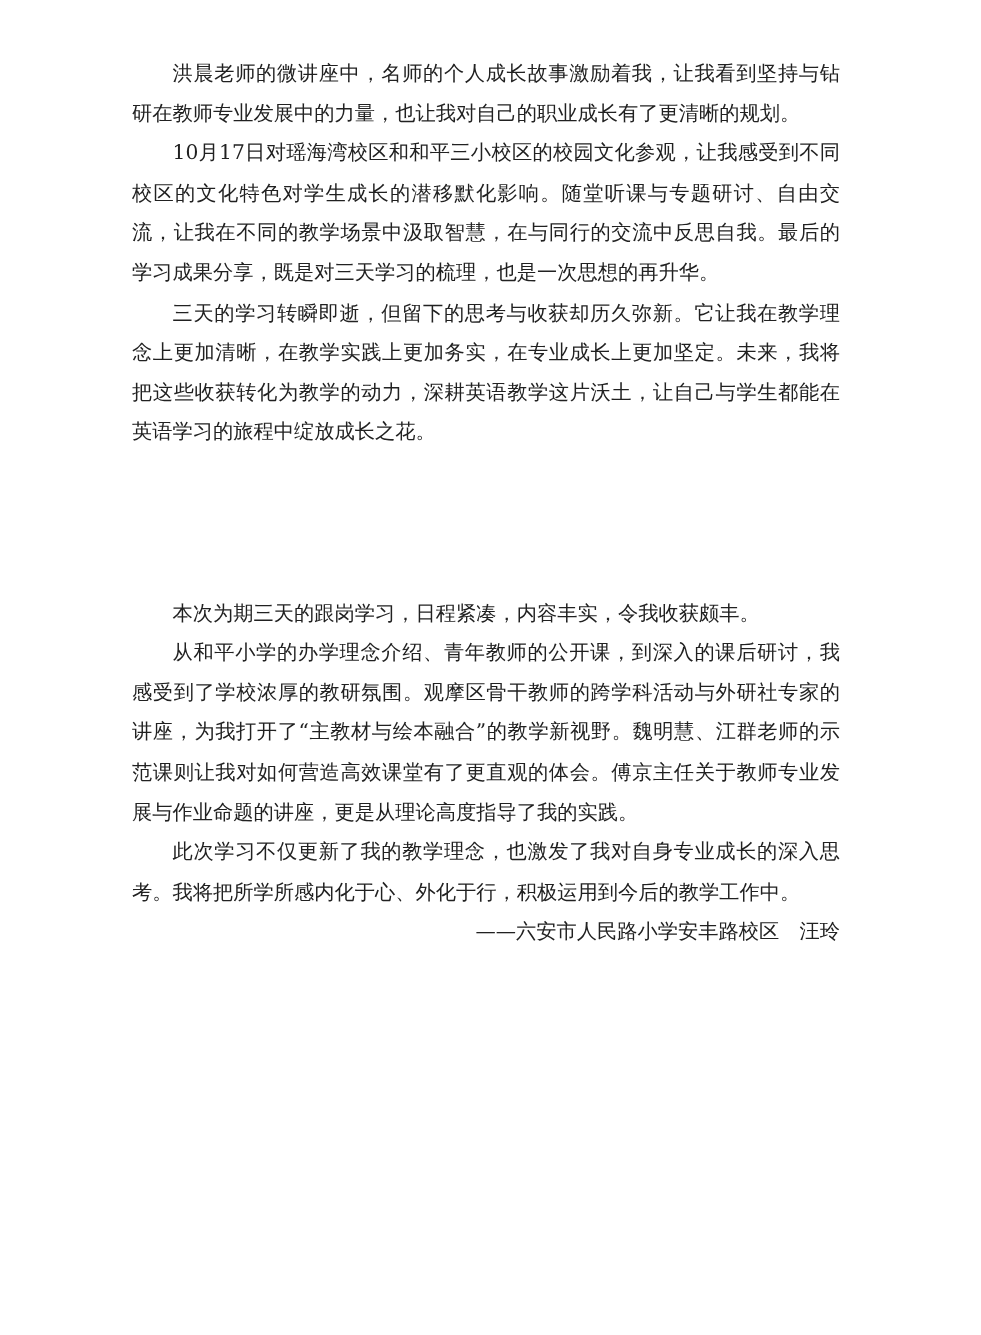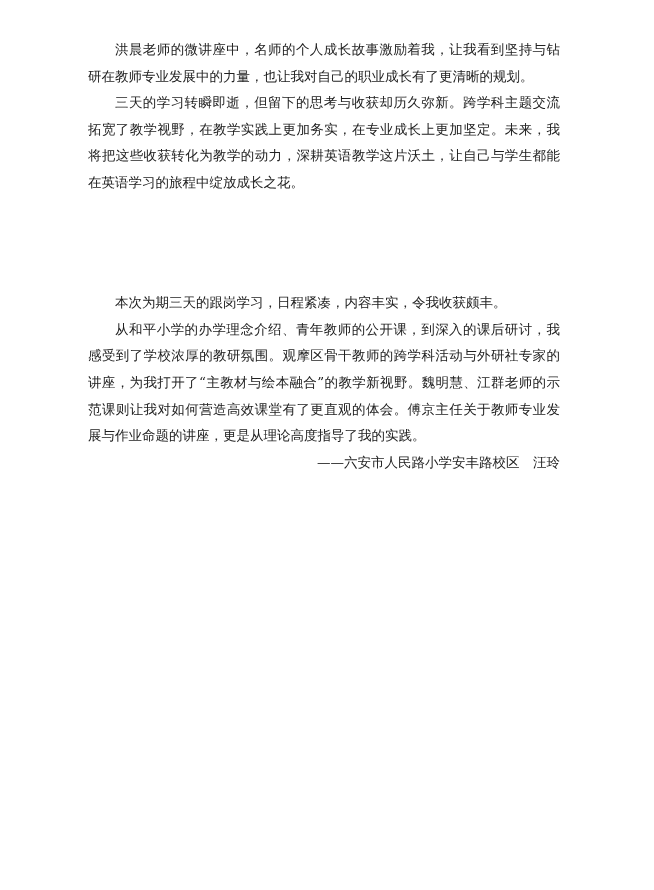--- a/index.html
+++ b/index.html
@@ -38,20 +38,22 @@
   .spacer {
     height: 26.6px;
   }
 </style>
 </head>
 <body>
 
 <div class="page">
   <div class="doc">
       <p class="para">洪晨老师的微讲座中，名师的个人成长故事激励着我，让我看到坚持与钻研在教师专业发展中的力量，也让我对自己的职业成长有了更清晰的规划。</p>
-      <p class="para">三天的学习转瞬即逝，但留下的思考与收获却历久弥新。跨学科主题交流拓宽了教学视野，在教学实践上更加务实，在专业成长上更加坚定。未来，我将把这些收获转化为教学的动力，深耕英语教学这片沃土，让自己与学生都能在英语学习的旅程中绽放成长之花。</p>
+      <p class="para">10月17日对瑶海湾校区和和平三小校区的校园文化参观，让我感受到不同校区的文化特色对学生成长的潜移默化影响。随堂听课与专题研讨、自由交流，让我在不同的教学场景中汲取智慧，在与同行的交流中反思自我。最后的学习成果分享，既是对三天学习的梳理，也是一次思想的再升华。</p>
+      <p class="para">三天的学习转瞬即逝，但留下的思考与收获却历久弥新。它让我在教学理念上更加清晰，在教学实践上更加务实，在专业成长上更加坚定。未来，我将把这些收获转化为教学的动力，深耕英语教学这片沃土，让自己与学生都能在英语学习的旅程中绽放成长之花。</p>
       <p class="spacer"></p>
       <p class="spacer"></p>
       <p class="para">本次为期三天的跟岗学习，日程紧凑，内容丰实，令我收获颇丰。</p>
       <p class="para">从和平小学的办学理念介绍、青年教师的公开课，到深入的课后研讨，我感受到了学校浓厚的教研氛围。观摩区骨干教师的跨学科活动与外研社专家的讲座，为我打开了“主教材与绘本融合”的教学新视野。魏明慧、江群老师的示范课则让我对如何营造高效课堂有了更直观的体会。傅京主任关于教师专业发展与作业命题的讲座，更是从理论高度指导了我的实践。</p>
+      <p class="para">此次学习不仅更新了我的教学理念，也激发了我对自身专业成长的深入思考。我将把所学所感内化于心、外化于行，积极运用到今后的教学工作中。</p>
       <p class="attribution">——六安市人民路小学安丰路校区　汪玲</p>
     </div>
 </div>
 
 </body></html>

